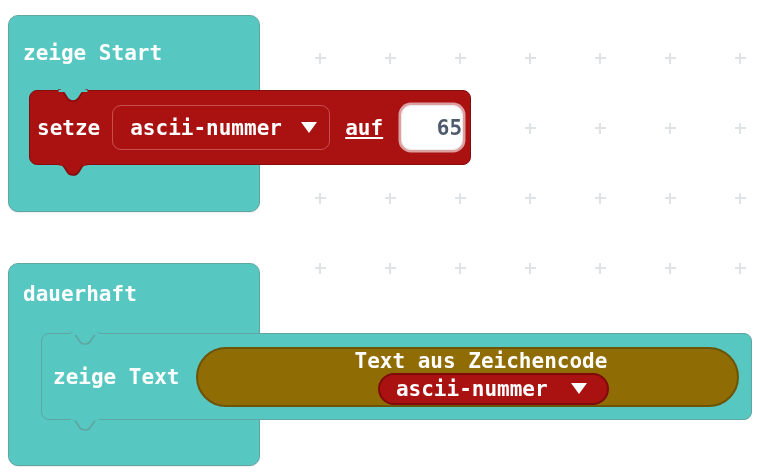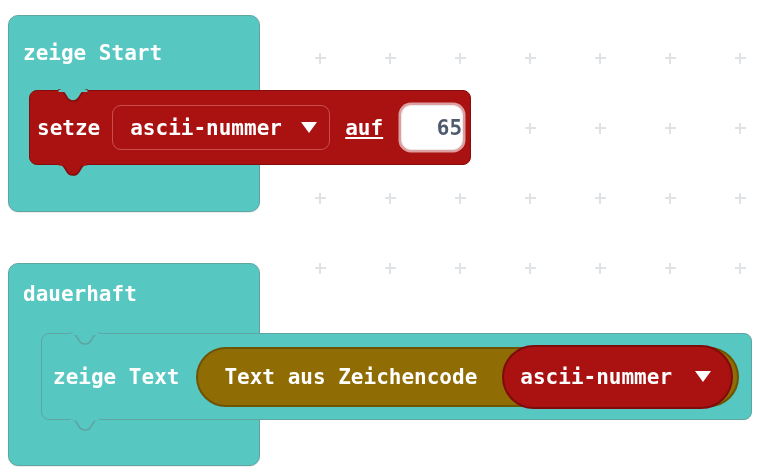--- a/index.html
+++ b/index.html
@@ -55,21 +55,21 @@
     box-sizing:border-box;height:45px;width:62px;margin-left:18px;
     background:#fff;border-radius:10px;border:1px solid #ececec;
     box-shadow:0 0 0 2.5px rgba(255,255,255,0.6);
     display:flex;align-items:center;justify-content:flex-end;
     color:var(--value-text);font-size:21px;cursor:text;
   }
 
   .olive-pill{
     box-sizing:border-box;height:60px;width:543px;margin-left:17px;
     background:var(--olive);border:2px solid var(--olive-border);border-radius:37px;
-    display:flex;align-items:center;padding-left:26px;
+    display:flex;align-items:center;padding-left:26px;flex-direction:column;
   }
   .red-pill{
     box-sizing:border-box;height:64px;width:231px;margin-left:25px;
     background:var(--red);border:2px solid #7e0b0b;border-radius:32px;
     display:flex;align-items:center;justify-content:space-between;
     padding:0 20px 0 16px;cursor:pointer;
   }
 
   .notch-svg{position:absolute;left:14px;overflow:visible;pointer-events:none;}
   .notch-top{top:-1.5px;}

